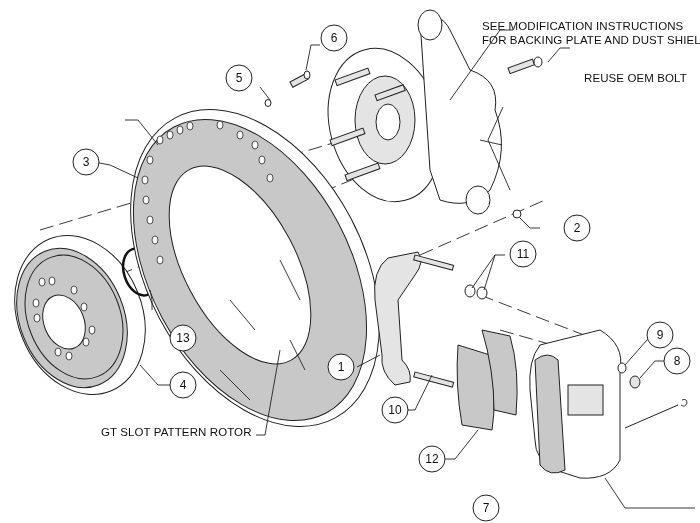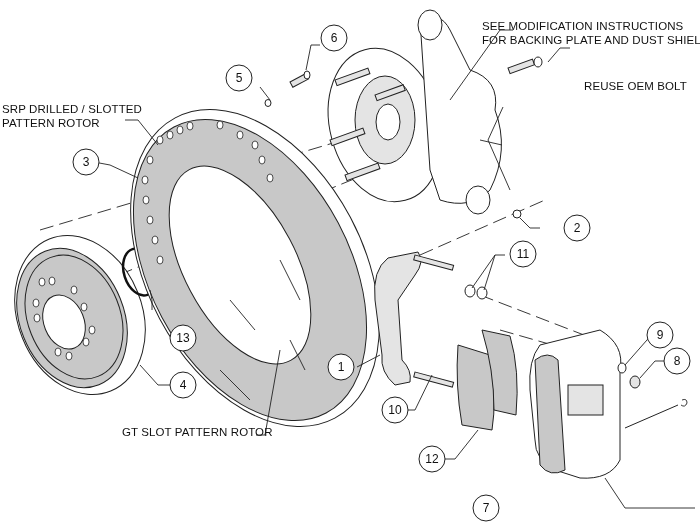--- a/index.html
+++ b/index.html
@@ -206,19 +206,17 @@
   <g>
         <circle cx="432" cy="459" r="13" fill="#fff" stroke="#222"></circle>
         <text class="callout-text" x="432" y="463" text-anchor="middle">12</text>
       </g>
   <g>
         <circle cx="183" cy="338" r="13" fill="#fff" stroke="#222"></circle>
         <text class="callout-text" x="183" y="342" text-anchor="middle">13</text>
       </g>
 </svg>
 
-<div class="lbl" style="left:2px; top:103px;">SRP DRILLED / SLOTTED
-PATTERN ROTOR</div>
-<div class="lbl" style="left:101px; top:426px;margin-left:21px;">GT SLOT PATTERN ROTOR</div>
+<div class="lbl" style="left:101px; top:426px;">GT SLOT PATTERN ROTOR</div>
 <div class="lbl" style="left:482px; top:20px;">SEE MODIFICATION INSTRUCTIONS
 FOR BACKING PLATE AND DUST SHIELD</div>
-<div class="lbl" style="left:571px; top:80px;padding-left:13px;">REUSE OEM BOLT</div>
+<div class="lbl" style="left:571px; top:72px;padding-left:13px;">REUSE OEM BOLT</div>
 </div>
 
 </body></html>

